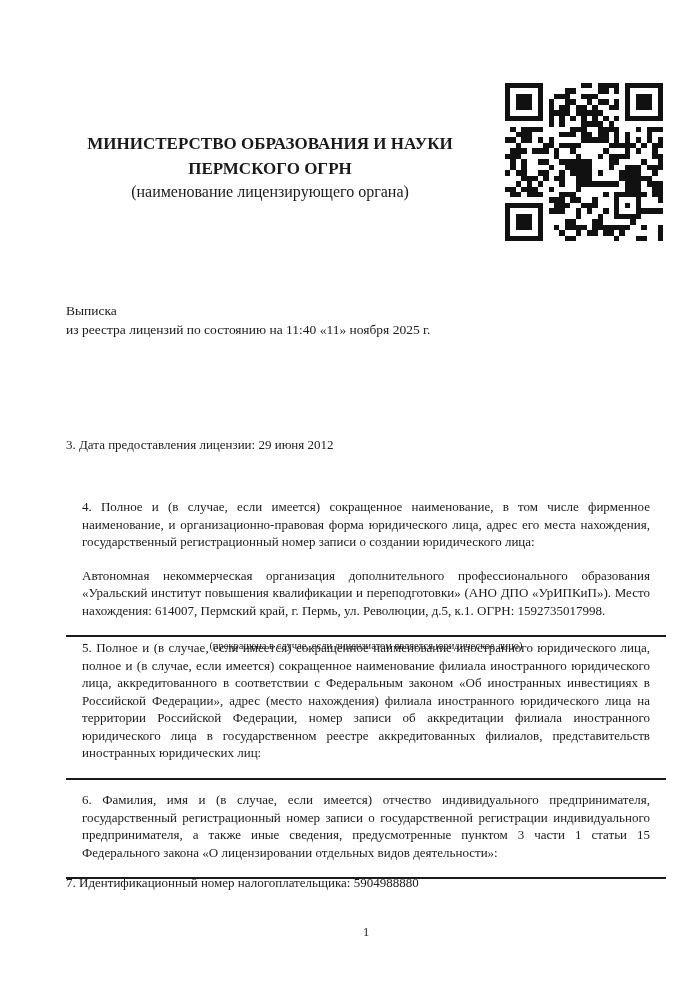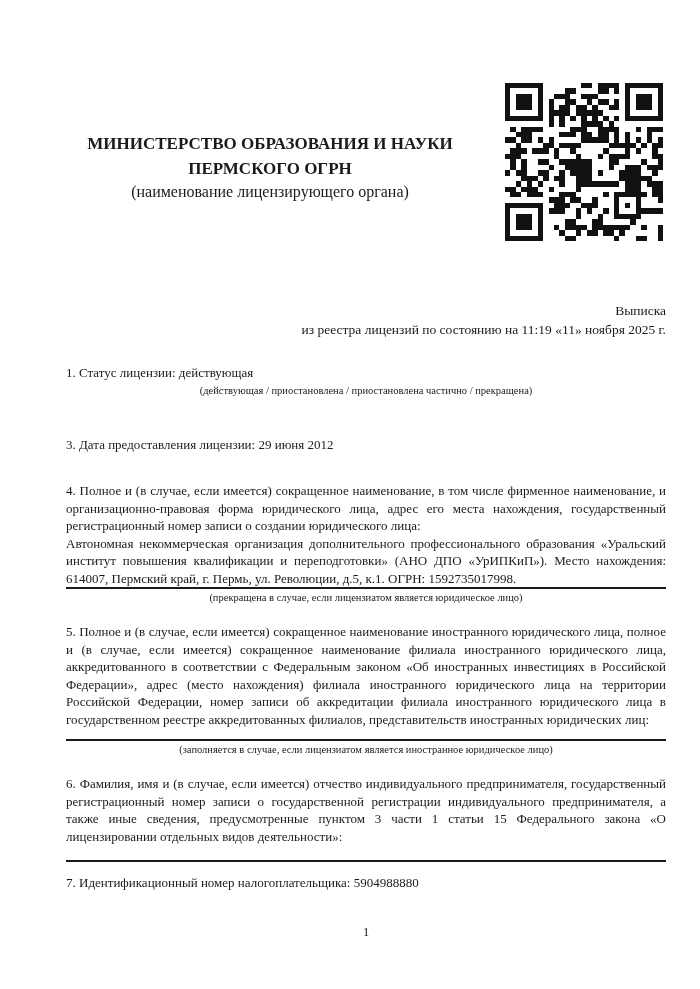--- a/index.html
+++ b/index.html
@@ -39,34 +39,34 @@
   .h-cap {
     font-size: 16px;
     line-height: 13px;
     margin-top: 4px;
   }
   .title {
     position: absolute;
     left: 66px;
     top: 302px;
     width: 600px;
-    text-align: right;
+    text-align: left;
     font-size: 13.5px;
     line-height: 18.5px;
   }
   .block {
     position: absolute;
     left: 66px;
     width: 600px;
     font-size: 13px;
     line-height: 17.5px;
   }
   .para {
     text-align: justify;
-    margin: 0;
+    margin: 16px;
   }
   .rule {
     height: 0;
     border-top: 2px solid #1a1a1a;
   }
   .cap {
     text-align: center;
     font-size: 10.5px;
     line-height: 14px;
     margin-top: 2px;
@@ -504,44 +504,39 @@
     </svg>
 
   <div class="header">
     <div class="h-name">МИНИСТЕРСТВО ОБРАЗОВАНИЯ И НАУКИ</div>
     <div class="h-name">ПЕРМСКОГО ОГРН</div>
     <div class="h-cap">(наименование лицензирующего органа)</div>
   </div>
 
   <div class="title">
     <div>Выписка</div>
-    <div>из реестра лицензий по состоянию на 11:19 «11» ноября 2025 г.</div>
-  </div>
-
-  <div class="block" style="top:364px">
-    <div>1. Статус лицензии: действующая</div>
-    <div class="cap">(действующая / приостановлена / приостановлена частично / прекращена)</div>
-  </div>
+    <div>из реестра лицензий по состоянию на 11:40 «11» ноября 2025 г.</div>
+  </div>
+
 
 
   <div class="block" style="top:436px">
     <div>3. Дата предоставления лицензии: 29 июня 2012</div>
   </div>
 
   <div class="block" style="top:482px">
     <p class="para">4. Полное и (в случае, если имеется) сокращенное наименование, в том числе фирменное наименование, и организационно-правовая форма юридического лица, адрес его места нахождения, государственный регистрационный номер записи о создании юридического лица:</p>
     <p class="para">Автономная некоммерческая организация дополнительного профессионального образования «Уральский институт повышения квалификации и переподготовки» (АНО ДПО «УрИПКиП»). Место нахождения: 614007, Пермский край, г. Пермь, ул. Революции, д.5, к.1. ОГРН: 1592735017998.</p>
     <div class="rule"></div>
     <div class="cap">(прекращена в случае, если лицензиатом является юридическое лицо)</div>
   </div>
 
   <div class="block" style="top:623px">
     <p class="para">5. Полное и (в случае, если имеется) сокращенное наименование иностранного юридического лица, полное и (в случае, если имеется) сокращенное наименование филиала иностранного юридического лица, аккредитованного в соответствии с Федеральным законом «Об иностранных инвестициях в Российской Федерации», адрес (место нахождения) филиала иностранного юридического лица на территории Российской Федерации, номер записи об аккредитации филиала иностранного юридического лица в государственном реестре аккредитованных филиалов, представительств иностранных юридических лиц:</p>
     <div class="rule" style="margin-top:11px"></div>
-    <div class="cap">(заполняется в случае, если лицензиатом является иностранное юридическое лицо)</div>
   </div>
 
   <div class="block" style="top:775px">
     <p class="para">6. Фамилия, имя и (в случае, если имеется) отчество индивидуального предпринимателя, государственный регистрационный номер записи о государственной регистрации индивидуального предпринимателя, а также иные сведения, предусмотренные пунктом 3 части 1 статьи 15 Федерального закона «О лицензировании отдельных видов деятельности»:</p>
     <div class="rule" style="margin-top:15px"></div>
   </div>
 
   <div class="block" style="top:874px">
     <div>7. Идентификационный номер налогоплательщика: 5904988880</div>
   </div>

